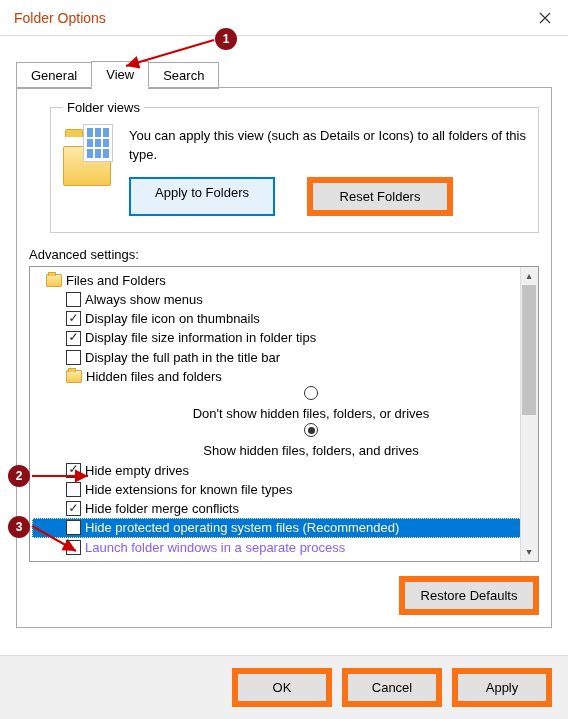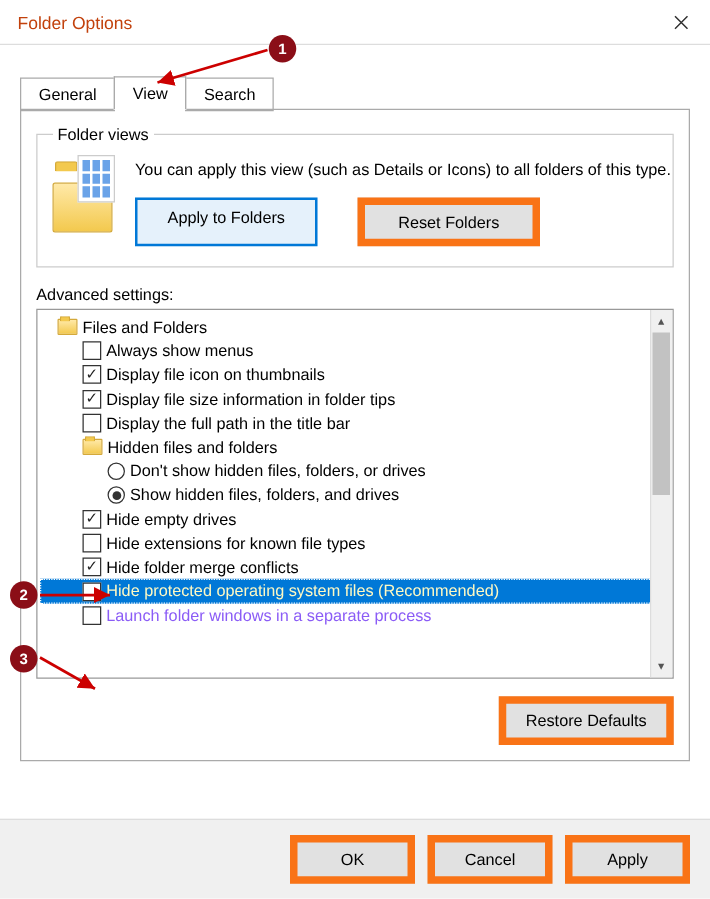--- a/index.html
+++ b/index.html
@@ -53,20 +53,21 @@
     border: 1px solid #aaa;
     padding: 12px;
     position: relative;
     top: 0;
   }
 
   fieldset.group {
     border: 1px solid #ccc;
     padding: 12px 0 16px 12px;
     margin-bottom: 14px;
+    margin-left: 21px;
   }
   fieldset.group legend { padding: 0 4px; color: #000; font-size: 13px; }
   .fv-row { display: flex; gap: 12px; }
   .folder-icon {
     width: 54px; height: 54px; flex: 0 0 54px;
     position: relative;
   }
   .folder-back {
     position: absolute; left: 0; bottom: -5px; width: 48px; height: 40px;
     background: linear-gradient(#ffe9a8,#f3c94e);
@@ -107,21 +108,21 @@
   }
   .adv-scroll { position: absolute; right: 0; top: 0; bottom: 0; width: 18px; background: #f0f0f0; border-left: 1px solid #ddd; }
   .adv-thumb { position: absolute; right: 2px; top: 18px; width: 14px; height: 130px; background: #c2c2c2; }
   .adv-arrow { position: absolute; right:0; width:18px; height:18px; display:flex; align-items:center; justify-content:center; color:#555; font-size:10px; }
   .adv-arrow.up { top:0; } .adv-arrow.down { bottom:0; }
 
   .tree { padding: 4px 2px; line-height: 1.48; }
   .tree .row { display: flex; align-items: center; gap: 4px; white-space: nowrap; }
   .tree .indent1 { padding-left: 14px; }
   .tree .indent2 { padding-left: 34px; }
-  .tree .indent3 { padding-left: 54px; }
+  .tree .indent3 { padding-left: 54px; flex-direction: column; }
   .folder-mini {
     width: 16px; height: 13px; background: linear-gradient(#ffe9a8,#f3c94e); border:1px solid #d4a93a; border-radius:1px; position: relative; flex:0 0 16px;
   }
   .folder-mini::before { content:""; position:absolute; left:1px; top:-3px; width:6px; height:3px; background:#f3c94e; border:1px solid #d4a93a; border-bottom:none; border-radius:1px 1px 0 0;}
   .chk {
     width: 15px; height: 15px; border: 1px solid #333; flex:0 0 15px;
     display: flex; align-items: center; justify-content: center;
     color: #222; font-size: 12px;
   }
   .radio {

